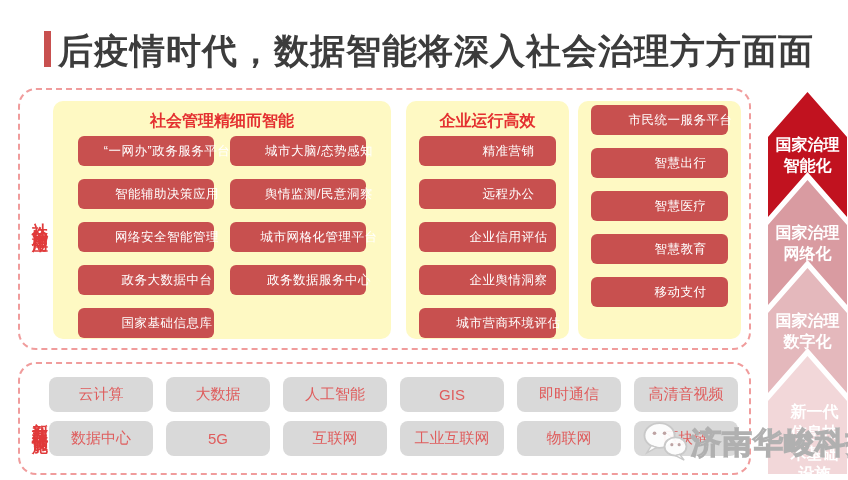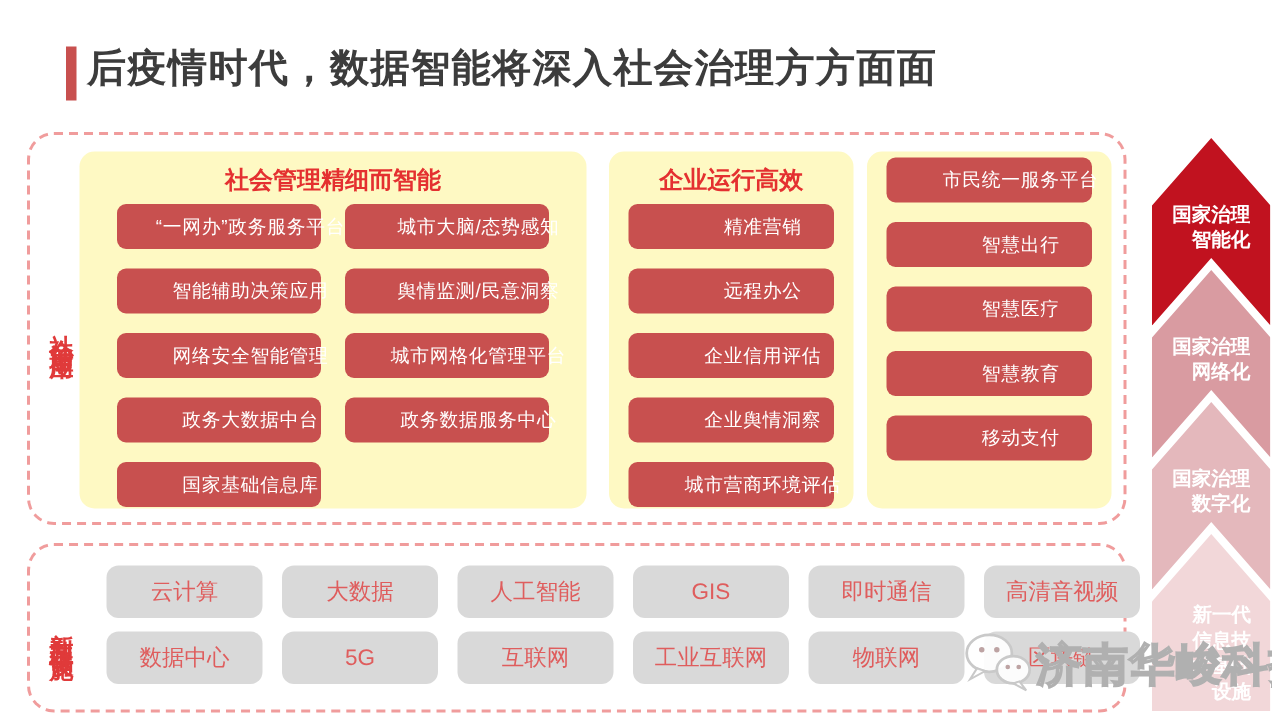--- a/index.html
+++ b/index.html
@@ -5,21 +5,21 @@
   html,body { margin:0; padding:0; background:#ffffff; }
   .page {
     position:relative; width:848px; height:480px; background:#ffffff;
     font-family:"Liberation Sans","DejaVu Sans",sans-serif; overflow:hidden;
   }
 
   
   .title-accent { position:absolute; left:44px; top:31px; width:7px; height:36px; background:#c8504f; }
   .page-title {
     position:absolute; left:58px; top:28px; margin:0;
-    font-size:26px; font-weight:600; color:#3c3c3c; letter-spacing:1px; white-space:nowrap;
+    font-size:35px; font-weight:600; color:#3c3c3c; letter-spacing:1px; white-space:nowrap;
   }
 
   
   .panel { position:absolute; border:2px dashed #f09c9c; border-radius:18px; background:#ffffff; box-sizing:border-box; }
   .main-panel   { left:18px; top:88px;  width:733px; height:262px; }
   .bottom-panel { left:18px; top:362px; width:733px; height:113px; }
 
   .side-label {
     position:absolute; left:9px; top:50%; transform:translateY(-50%);
     writing-mode:vertical-rl; text-orientation:upright;
@@ -39,42 +39,42 @@
   .col  { display:flex; flex-direction:column; gap:13px; width:136px; }
   .g2 .col, .g3 .col { width:137px; }
   .btn-red {
     height:30px; border-radius:6px; background:#c8504f; color:#ffffff;
     font-size:12.5px; display:flex; align-items:center; justify-content:center;
     white-space:nowrap; letter-spacing:0.5px;padding-left:42px;
   }
 
   
   .infra-grid {
-    position:absolute; left:51px; top:13px;
+    position:absolute; left:29px; top:13px;
     display:grid; grid-template-columns:repeat(6,104px); grid-auto-rows:35px;
     column-gap:13px; row-gap:9px;
   }
   .btn-gray {
     background:#d9d9d9; border-radius:8px; color:#df5d5d; font-size:15px; font-weight:500;
     display:flex; align-items:center; justify-content:center; white-space:nowrap;
   }
 
   
   .arrow {
     position:absolute; left:768px; width:79px; height:125px;
     display:flex; justify-content:center; align-items:flex-start; box-sizing:border-box;
     clip-path:polygon(0 45px, 50% 0, 100% 45px, 100% 100%, 50% calc(100% - 45px), 0 100%);
   }
   .a1 { top:92px; }
   .a2 { top:180px; }
   .a3 { top:268px; }
   .a4 { top:356px; height:118px; clip-path:polygon(0 45px, 50% 0, 100% 45px, 100% 100%, 0 100%); }
   .arrow span {
-    white-space:pre-line; text-align:right; color:#ffffff; font-weight:bold;
-    font-size:13px; line-height:1.3; margin-top:43px;
+    white-space:pre-line; text-align:center; color:#ffffff; font-weight:bold;
+    font-size:16px; line-height:1.3; margin-top:43px;
   }
   .a4 span { margin-top:46px;margin-left:14px; }
 
   
   .watermark { position:absolute; left:641px; top:420px; display:flex; align-items:center; gap:2px; z-index:5; }
   .watermark-text {
     font-size:30px; font-weight:bold; letter-spacing:1px; color:#cccccc;
     color:rgba(255,255,255,0.85); -webkit-text-stroke:1.2px #b0b0b0; white-space:nowrap;
   }
 </style>

